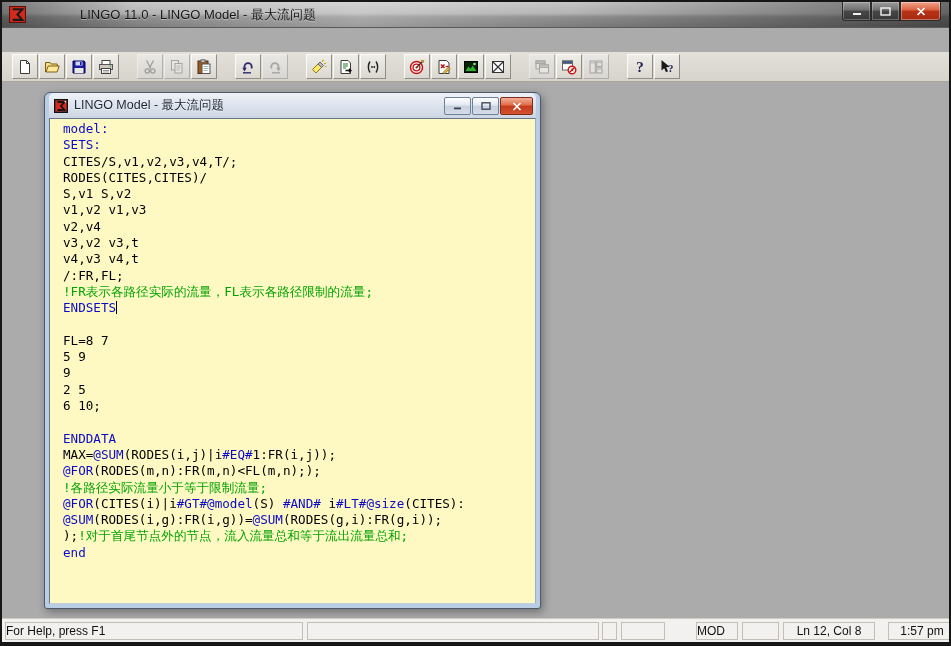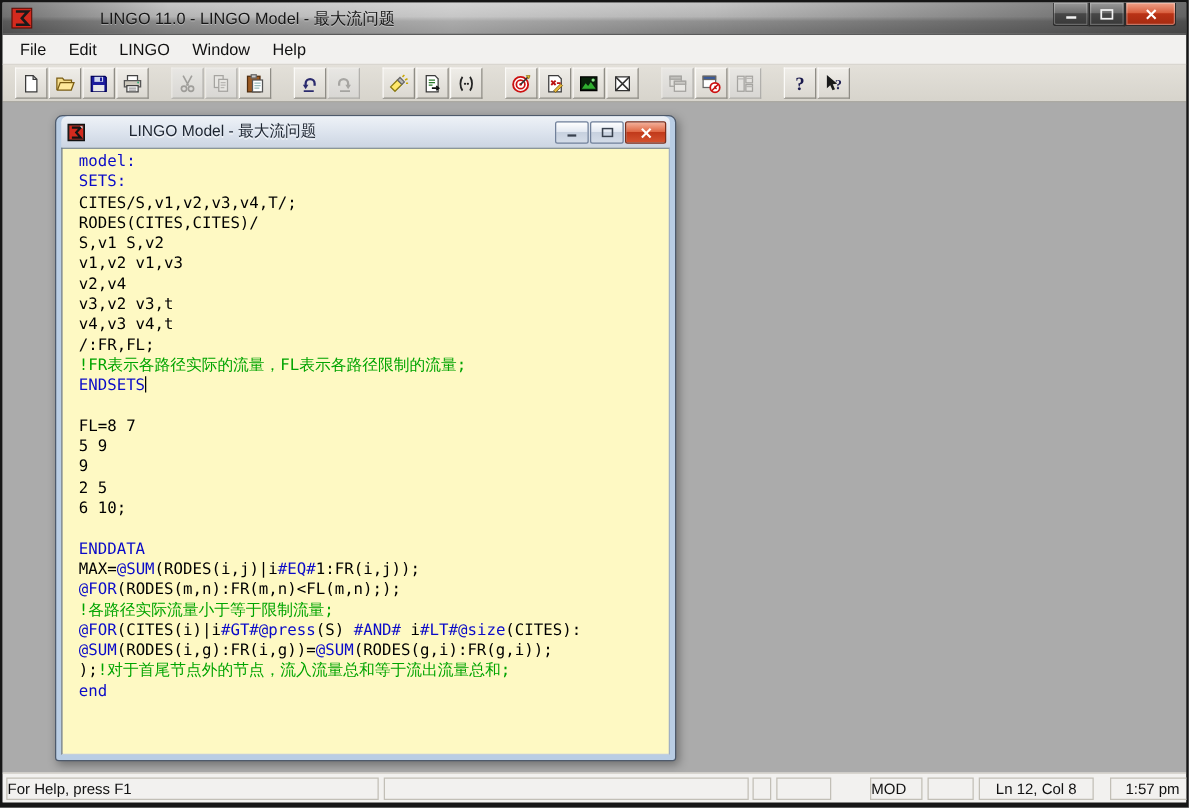--- a/index.html
+++ b/index.html
@@ -68,21 +68,20 @@
   .docwin{
     position:absolute;left:42px;top:10px;width:497px;height:517px;
     background:#b9cde4;border:1px solid #4e5a6b;border-radius:6px 6px 3px 3px;
     padding:0 4px 4px 4px;
     box-shadow:2px 3px 8px rgba(0,0,0,.35);
   }
   .doc-titlebar{
     height:25px;display:flex;align-items:center;padding-left:4px;position:relative;
     background:linear-gradient(180deg,#eef2f7,#dde4ee 50%,#ccd5e2);
     border-radius:5px 5px 0 0;
-    gap:29px;
   }
   .doc-icon{width:16px;height:16px;margin-right:5px;flex:0 0 auto;}
   .doc-title{font-size:12.5px;color:#1c2430;white-space:nowrap;text-shadow:0 1px 0 rgba(255,255,255,.6);}
   .doc-btns{position:absolute;right:3px;top:4px;display:flex;}
   .dbtn{
     width:27px;height:18px;border:1px solid #70809a;margin-left:1px;border-radius:2px;
     background:linear-gradient(180deg,#fefefe,#e3e9f2 45%,#c7d1df 50%,#d4dce8);
     display:flex;align-items:center;justify-content:center;
   }
   .dbtn.close{
@@ -142,27 +141,20 @@
           </svg>
       </div>
       <div class="wbtn close">
         <svg width="10" height="9" viewBox="0 0 10 9">
             <path d="M1.5 1 L8.5 8 M8.5 1 L1.5 8" stroke="#fff" stroke-width="1.7"></path>
           </svg>
       </div>
     </div>
   </div>
 
-  <div class="menubar" id="menubar">
-      <div class="menu-item">File</div>
-      <div class="menu-item">Edit</div>
-      <div class="menu-item">LINGO</div>
-      <div class="menu-item">Window</div>
-      <div class="menu-item">Help</div>
-    </div>
 
   <div class="toolbar" id="toolbar">
       <div class="tgroup">
         <div class="tbtn">
           <span class="ticon">
             <svg viewBox="0 0 16 16">
               <path d="M3.5 1.5 h6 l3 3 v10 h-9 z" fill="#fff" stroke="#3b3b3b"></path>
               <path d="M9.5 1.5 v3 h3" fill="none" stroke="#3b3b3b"></path>
             </svg>
           </span>
@@ -417,21 +409,21 @@
             <div class="code-line"><span class="seg-n">FL=8 7</span></div>
             <div class="code-line"><span class="seg-n">5 9</span></div>
             <div class="code-line"><span class="seg-n">9</span></div>
             <div class="code-line"><span class="seg-n">2 5</span></div>
             <div class="code-line"><span class="seg-n">6 10;</span></div>
             <div class="code-line">&nbsp;</div>
             <div class="code-line"><span class="seg-kw">ENDDATA</span></div>
             <div class="code-line"><span class="seg-n">MAX=</span><span class="seg-kw">@SUM</span><span class="seg-n">(RODES(i,j)|i</span><span class="seg-kw">#EQ#</span><span class="seg-n">1:FR(i,j));</span></div>
             <div class="code-line"><span class="seg-kw">@FOR</span><span class="seg-n">(RODES(m,n):FR(m,n)&lt;FL(m,n););</span></div>
             <div class="code-line"><span class="seg-cm">!各路径实际流量小于等于限制流量;</span></div>
-            <div class="code-line"><span class="seg-kw">@FOR</span><span class="seg-n">(CITES(i)|i</span><span class="seg-kw">#GT#</span><span class="seg-kw">@press</span><span class="seg-n">(S) </span><span class="seg-kw">#AND#</span><span class="seg-n"> i</span><span class="seg-kw">#LT#</span><span class="seg-kw">@size</span><span class="seg-n">(CITES):</span></div>
+            <div class="code-line"><span class="seg-kw">@FOR</span><span class="seg-n">(CITES(i)|i</span><span class="seg-kw">#GT#</span><span class="seg-kw">@model</span><span class="seg-n">(S) </span><span class="seg-kw">#AND#</span><span class="seg-n"> i</span><span class="seg-kw">#LT#</span><span class="seg-kw">@size</span><span class="seg-n">(CITES):</span></div>
             <div class="code-line"><span class="seg-kw">@SUM</span><span class="seg-n">(RODES(i,g):FR(i,g))=</span><span class="seg-kw">@SUM</span><span class="seg-n">(RODES(g,i):FR(g,i));</span></div>
             <div class="code-line"><span class="seg-n">);</span><span class="seg-cm">!对于首尾节点外的节点，流入流量总和等于流出流量总和;</span></div>
             <div class="code-line"><span class="seg-kw">end</span></div>
           </div>
       </div>
     </div>
   </div>
 
   <div class="statusbar">
     <div class="spanel textleft" style="left:3px;width:298px;">For Help, press F1</div>

